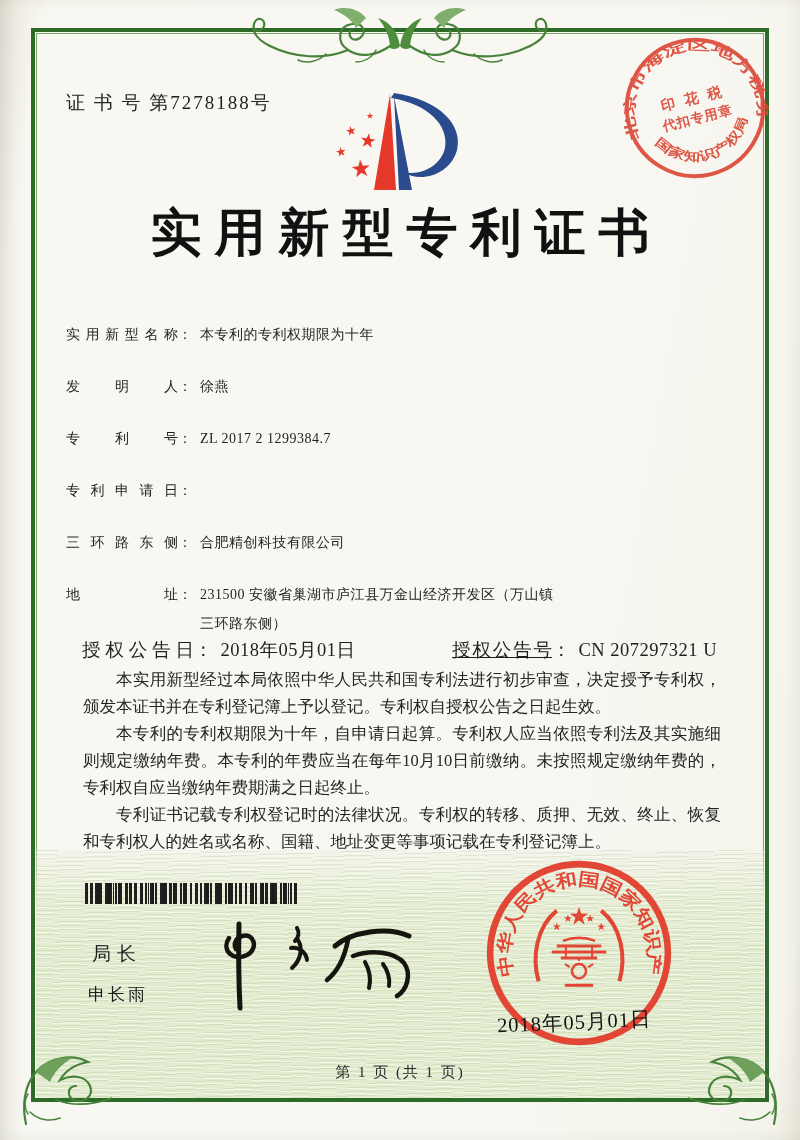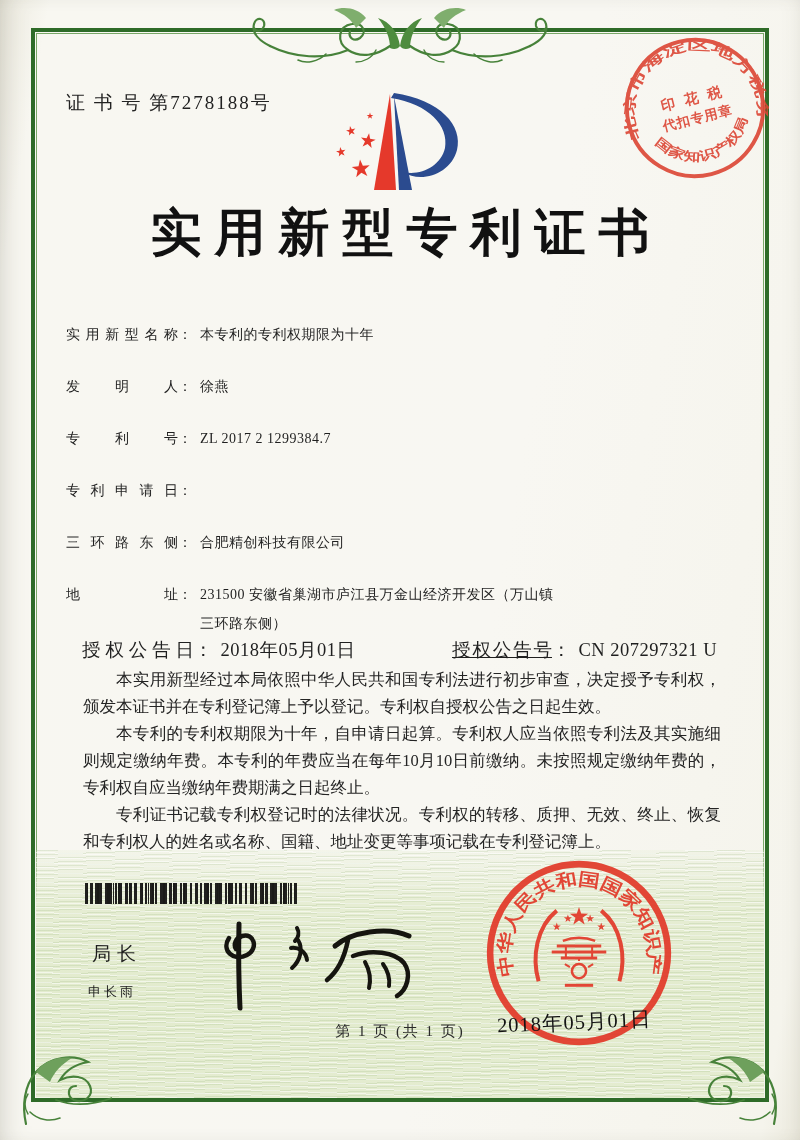--- a/index.html
+++ b/index.html
@@ -34,29 +34,29 @@
     line-height:27px;text-align:justify;color:#242424;}
   .body-text p{margin:0;text-indent:2em;}
   .barcode{position:absolute;left:85px;top:883px;width:212px;height:21px;
     background:
       repeating-linear-gradient(90deg,#20201e 0 2px,transparent 2px 5px),
       repeating-linear-gradient(90deg,#20201e 0 1px,transparent 1px 7px),
       repeating-linear-gradient(90deg,#1a1a18 0 3px,transparent 3px 11px);
   }
   .director-label{position:absolute;left:92px;top:941px;font-size:19px;letter-spacing:6px;
     font-family:Liberation Mono, monospace;color:#1c1c1c;}
-  .director-name{position:absolute;left:88px;top:983px;font-size:13px;letter-spacing:3px;
+  .director-name{position:absolute;left:88px;top:983px;font-size:17px;letter-spacing:3px;
     font-family:"Liberation Sans","DejaVu Sans",sans-serif;color:#1c1c1c;}
   .signature{position:absolute;left:205px;top:910px;width:225px;height:110px;}
   .big-seal{position:absolute;left:478px;top:852px;width:202px;height:202px;opacity:.93;}
   .seal-date{position:absolute;left:497px;top:1008px;font-size:20.5px;letter-spacing:1px;
     color:#131313;transform:rotate(-2.5deg);}
   .tax-stamp{position:absolute;left:621px;top:34px;width:148px;height:148px;
     transform:rotate(-14deg);opacity:.9;}
-  .footer{position:absolute;left:0;top:1022px;width:100%;text-align:center;
+  .footer{position:absolute;left:0;top:1063px;width:100%;text-align:center;
     font-size:15px;letter-spacing:2px;color:#2a2a2a;}
   .ornament-top{position:absolute;left:238px;top:6px;width:324px;height:64px;}
   .corner-fl{position:absolute;top:1054px;width:96px;height:78px;}
   .corner-fl.left{left:16px;}
   .corner-fl.right{left:688px;transform:scaleX(-1);}
   .logo{position:absolute;left:333px;top:90px;width:142px;height:115px;}
   svg text{font-family:"Liberation Serif","DejaVu Serif",serif;}
 </style>
 </head>
 <body>

